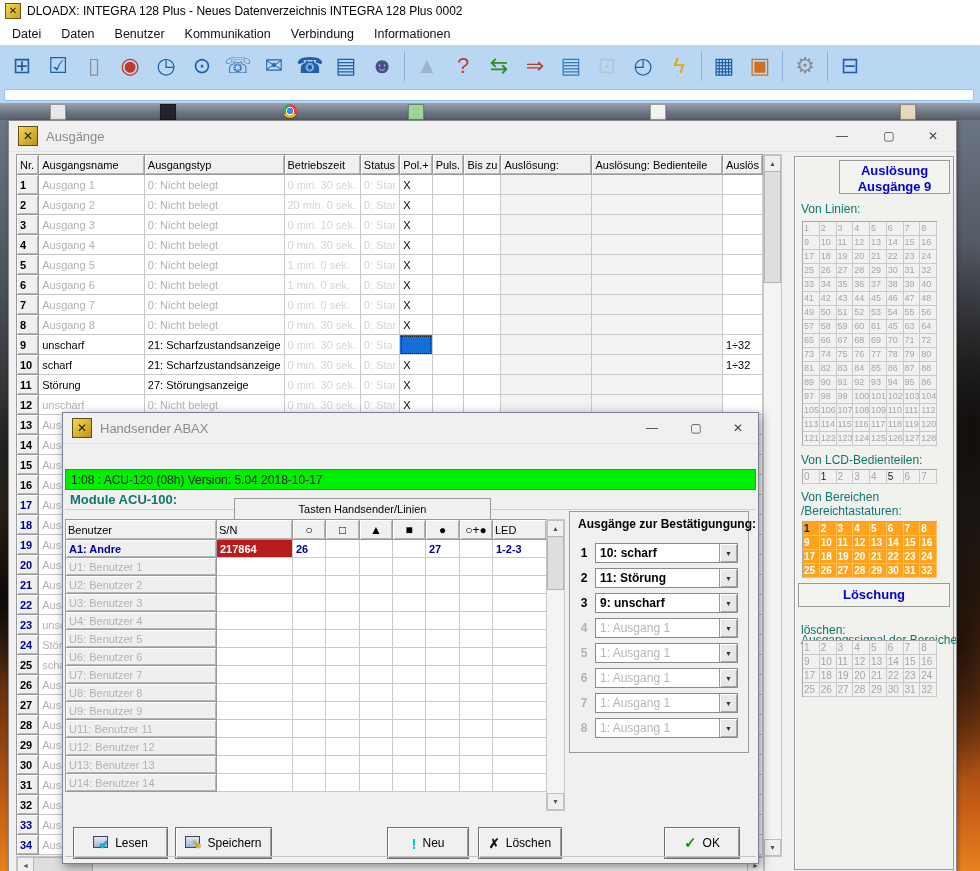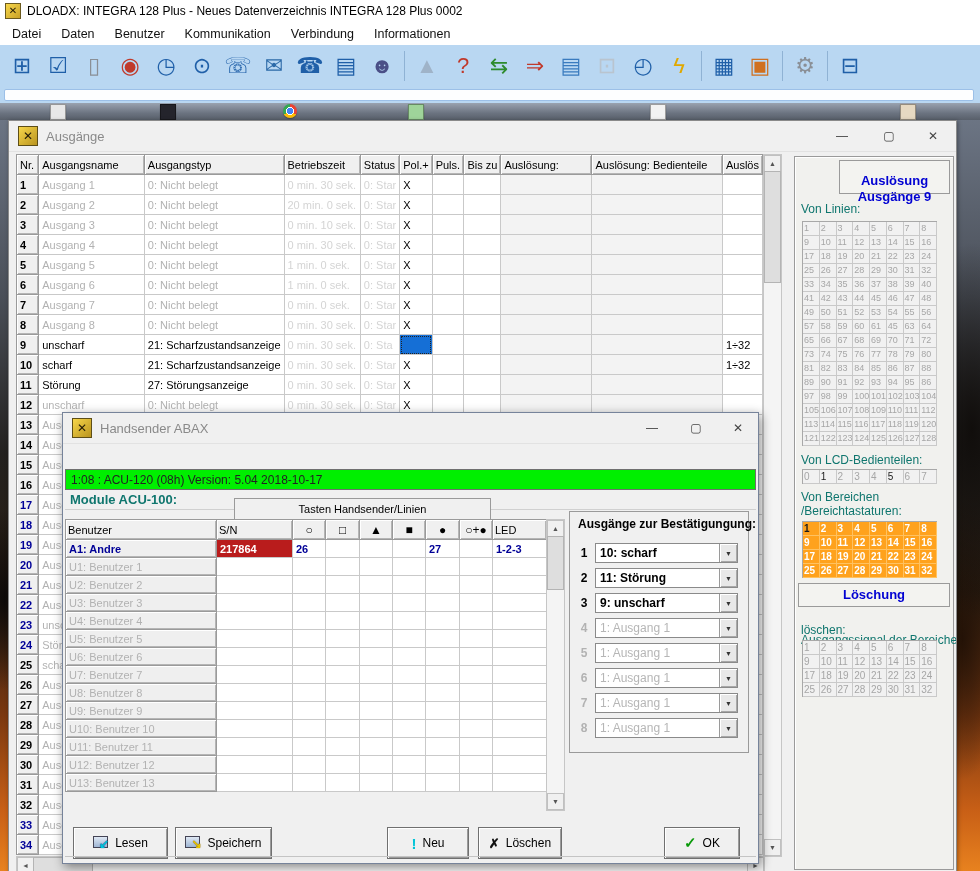--- a/index.html
+++ b/index.html
@@ -63,21 +63,21 @@
   .sbtn{position:absolute;background:#f0f0f0;border:1px solid #c0c0c0;display:flex;align-items:center;justify-content:center;font-size:7px;color:#555;}
   .vscroll .sbtn{left:0;width:15px;height:15px;}
   .vscroll .sbtn.down{bottom:0;top:auto;}
   .vscroll .thumb{position:absolute;left:0;top:16px;width:15px;height:110px;background:#dedede;border:1px solid #b4b4b4;}
   .hscroll .sbtn{top:0;width:15px;height:14px;}
   .hscroll .sbtn.right{right:0;}
   .hscroll .thumb{position:absolute;top:0;left:16px;width:58px;height:14px;background:#dedede;border:1px solid #b4b4b4;}
 
   
   .rpanel{position:absolute;left:785px;top:3px;width:158px;bottom:2px;background:#f1f1ee;border:1px solid #9a9a9a;box-shadow:inset 1px 1px 0 #fff;}
-  .rp-header{position:absolute;left:3px;top:3px;right:3px;height:34px;border:1px solid #9a9a9a;background:#f3f3f0;text-align:center;color:#0000d2;font-weight:bold;font-size:13px;line-height:16px;padding-top:12px;box-sizing:border-box;margin-left:41px;}
+  .rp-header{position:absolute;left:3px;top:3px;right:3px;height:34px;border:1px solid #9a9a9a;background:#f3f3f0;text-align:center;color:#0000d2;font-weight:bold;font-size:13px;line-height:16px;padding-top:2px;box-sizing:border-box;margin-left:41px;}
   .rp-label{position:absolute;left:6px;font-size:12px;color:#0f766e;white-space:nowrap;}
   .ngrid{position:absolute;left:7px;width:134px;display:grid;border-top:1px solid #a8a8a8;border-left:1px solid #a8a8a8;background:#eee;}
   .ngrid .gcell{height:13px;border-right:1px solid #c9c9c9;border-bottom:1px solid #c9c9c9;font-size:9px;line-height:13px;color:#a6a6a6;padding-left:1px;overflow:hidden;background:#f1f1f1;}
   .ngrid.big .gcell{font-size:10px;height:13px;}
   .ngrid .gcell.on{color:#1a1a1a;}
   .ngrid.orange .gcell{background:#ffa21d;color:#fff;font-weight:bold;font-size:10px;border-right:1px solid #ffc261;border-bottom:1px solid #ffc261;}
   .ngrid.orange .gcell.dark{color:#1a1a1a;}
   .rp-box{position:absolute;left:3px;right:3px;height:22px;border:1px solid #9a9a9a;background:#f3f3f0;text-align:center;color:#0000d2;font-weight:bold;font-size:13px;line-height:21px;}
 
   
@@ -1094,31 +1094,20 @@
             <td></td>
             <td></td>
             <td></td>
             <td></td>
             <td></td>
             <td></td>
             <td></td>
             <td></td>
           </tr>
           <tr>
-            <td class="ucell">U10: Benutzer 10</td>
-            <td></td>
-            <td></td>
-            <td></td>
-            <td></td>
-            <td></td>
-            <td></td>
-            <td></td>
-            <td></td>
-          </tr>
-          <tr>
             <td class="ucell">U11: Benutzer 11</td>
             <td></td>
             <td></td>
             <td></td>
             <td></td>
             <td></td>
             <td></td>
             <td></td>
             <td></td>
           </tr>
@@ -1128,20 +1117,31 @@
             <td></td>
             <td></td>
             <td></td>
             <td></td>
             <td></td>
             <td></td>
             <td></td>
           </tr>
           <tr>
             <td class="ucell">U13: Benutzer 13</td>
+            <td></td>
+            <td></td>
+            <td></td>
+            <td></td>
+            <td></td>
+            <td></td>
+            <td></td>
+            <td></td>
+          </tr>
+          <tr>
+            <td class="ucell">U14: Benutzer 14</td>
             <td></td>
             <td></td>
             <td></td>
             <td></td>
             <td></td>
             <td></td>
             <td></td>
             <td></td>
           </tr>
         </tbody>

